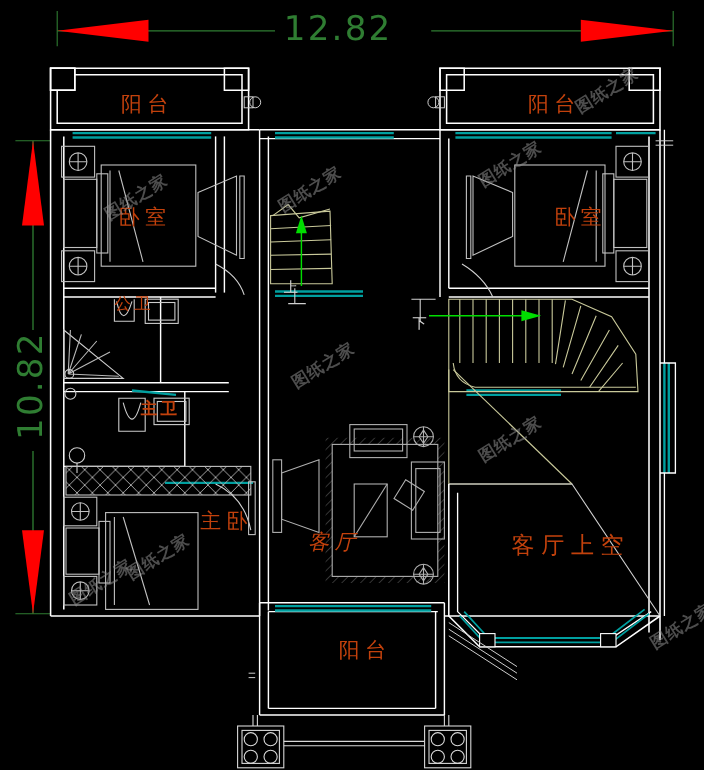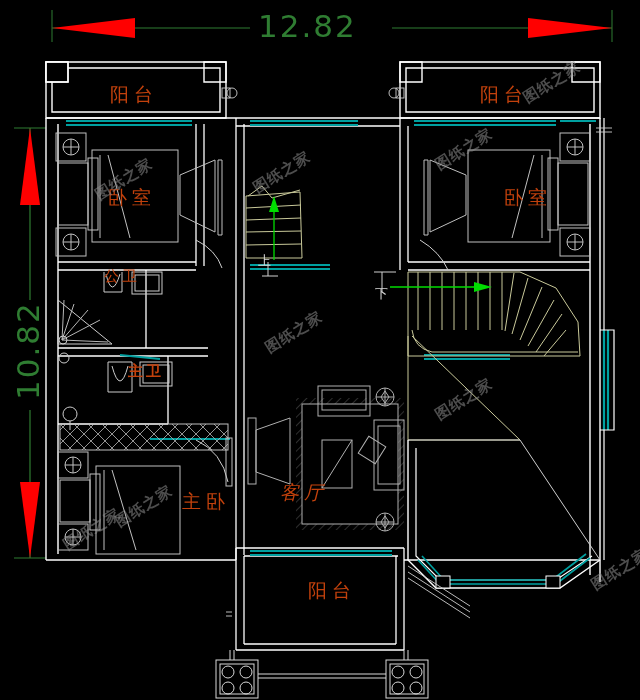--- a/index.html
+++ b/index.html
@@ -310,22 +310,23 @@
 
   <div class="dimtxt" style="left:258px;top:8px;">12.82</div>
   <div class="dimtxt v" style="left:10px;top:400px;">10.82</div>
 
   <div class="rlabel" style="left:110px;top:82px;">阳台</div>
   <div class="rlabel" style="left:480px;top:82px;">阳台</div>
   <div class="rlabel" style="left:108px;top:185px;">卧室</div>
   <div class="rlabel" style="left:504px;top:185px;">卧室</div>
   <div class="rlabel sm" style="left:104px;top:267px;text-align:right;">公卫</div>
   <div class="rlabel sm" style="left:128px;top:362px;font-weight:bold;">主卫</div>
-  <div class="rlabel" style="left:182px;top:489px;">主卧</div>
+  <div class="rlabel" style="left:182px;top:461px;">主卧</div>
   <div class="rlabel" style="left:280px;top:480px;font-style:italic;">客厅</div>
+  <div class="rlabel big" style="left:465px;top:482px;">客厅上空</div>
   <div class="rlabel" style="left:308px;top:578px;">阳台</div>
 
   <div class="dirtxt" style="left:258px;top:252px;">上</div>
   <div class="dirtxt" style="left:375px;top:285px;">下</div>
 
   <div id="wm-layer">
       <div class="wm" style="left: 92px; top: 170px; transform: rotate(-32deg);">图纸之家</div>
       <div class="wm" style="left: 250px; top: 163px; transform: rotate(-32deg);">图纸之家</div>
       <div class="wm" style="left: 432px; top: 140px; transform: rotate(-32deg);">图纸之家</div>
       <div class="wm" style="left: 262px; top: 323px; transform: rotate(-32deg);">图纸之家</div>

